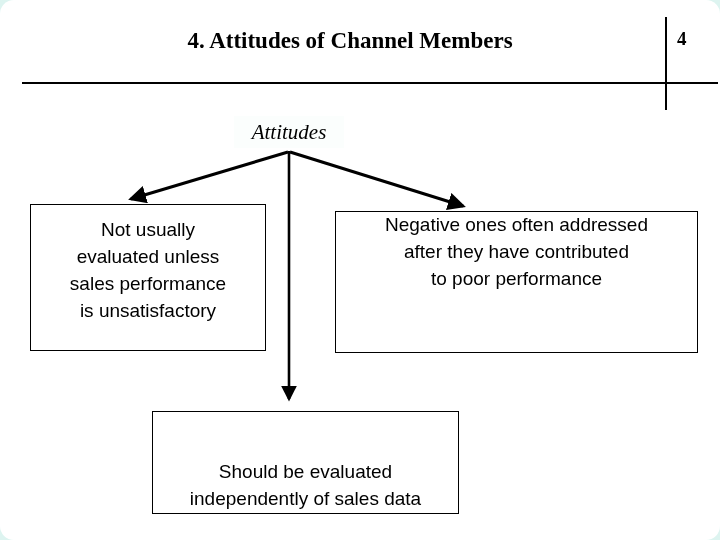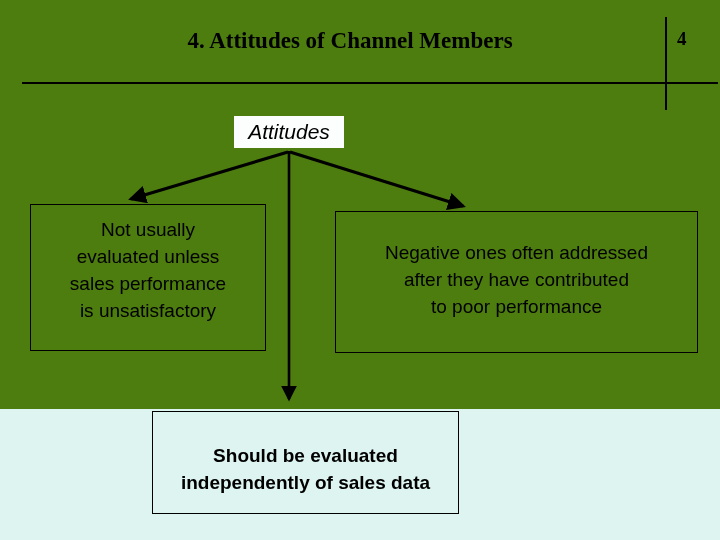--- a/index.html
+++ b/index.html
@@ -10,22 +10,23 @@
   body {
     width: 720px;
     height: 540px;
     background: #ddf4f0;
     font-family: "Liberation Sans", sans-serif;
     overflow: hidden;
   }
   #slide {
     position: relative;
     width: 720px;
-    height: 409px;
-    background: #4d7c0f;
+    height: 540px;
+    background: #ffffff;
+    border-radius: 14px;
   }
 
   
   #slide-title {
     position: absolute;
     left: 60px;
     top: 28px;
     width: 580px;
     text-align: center;
     font-family: "Liberation Serif", serif;
@@ -75,21 +76,21 @@
   #attitudes-label {
     position: absolute;
     left: 234px;
     top: 116px;
     width: 110px;
     height: 32px;
     background: #fbfefd;
     display: flex;
     align-items: center;
     justify-content: center;
-    font-family: Liberation Sans, sans-serif;
+    font-family: Liberation Serif, serif;
     font-style: italic;
     font-size: 21px;
     color: #000000;
     white-space: nowrap;
   }
 
   
   .node-box {
     position: absolute;
     border: 1.5px solid #000000;
@@ -116,30 +117,29 @@
     height: 147px;
     align-items: flex-start;
     padding-top: 12px;
   }
   #box-right {
     left: 335px;
     top: 211px;
     width: 363px;
     height: 142px;
     align-items: flex-start;
-    padding-top: 28px;
+    padding-top: 0;
   }
   #box-bottom {
     left: 152px;
     top: 411px;
     width: 307px;
     height: 103px;
-    align-items: center;
+    align-items: flex-end;
     padding-top: 14px;
-    font-weight: bold;
   }
 </style>
 </head>
 <body>
 
 <div id="slide">
 
   <div id="slide-title">4. Attitudes of Channel Members</div>
 
   <div id="page-number">4</div>

